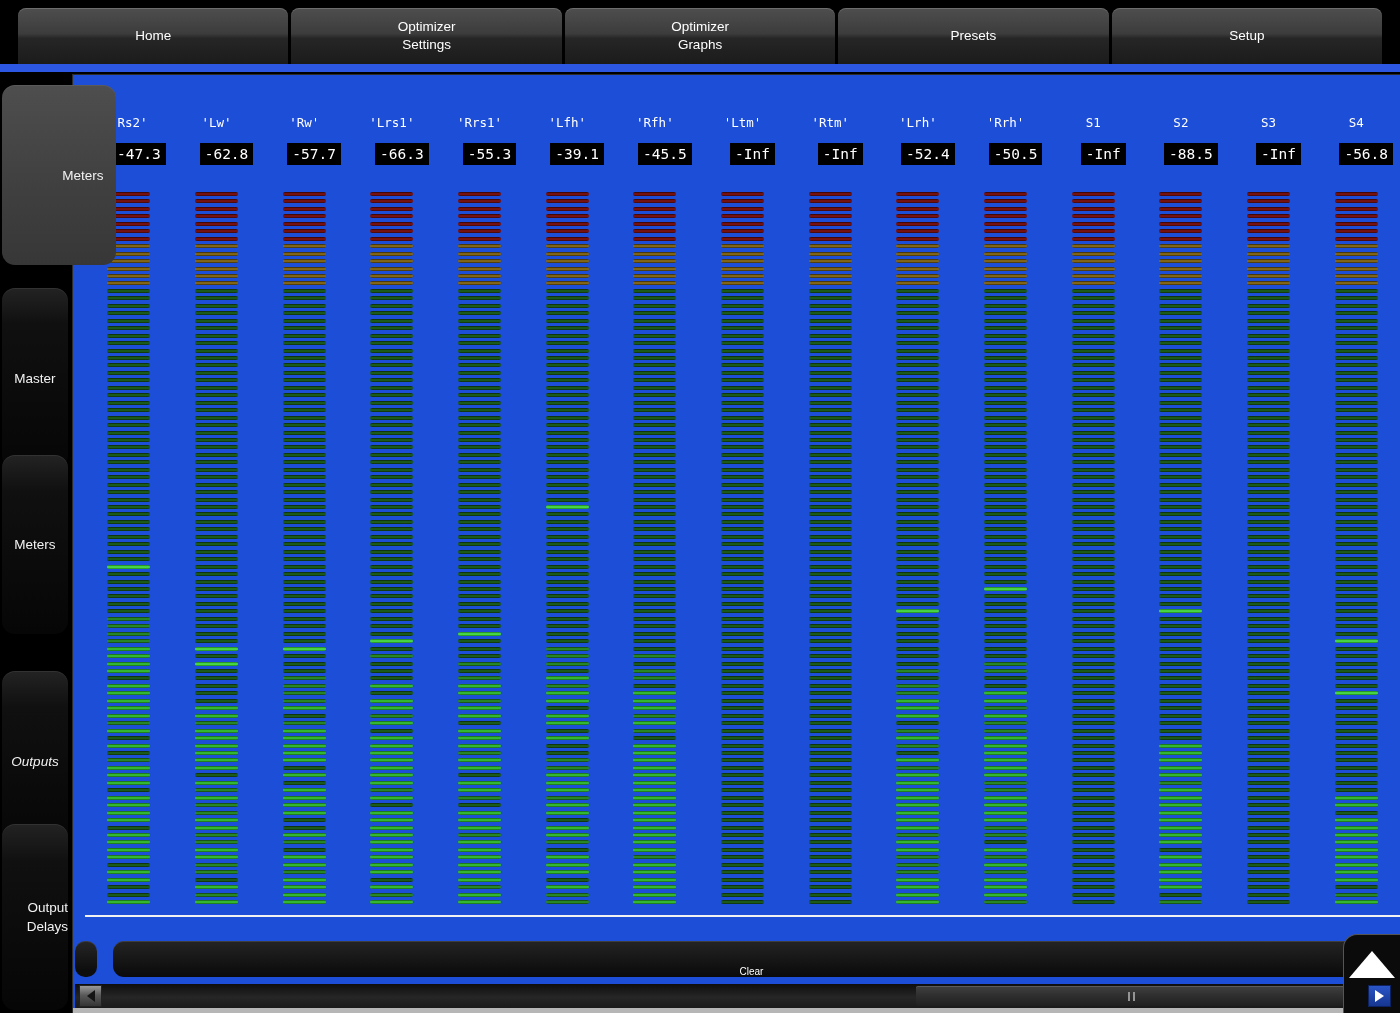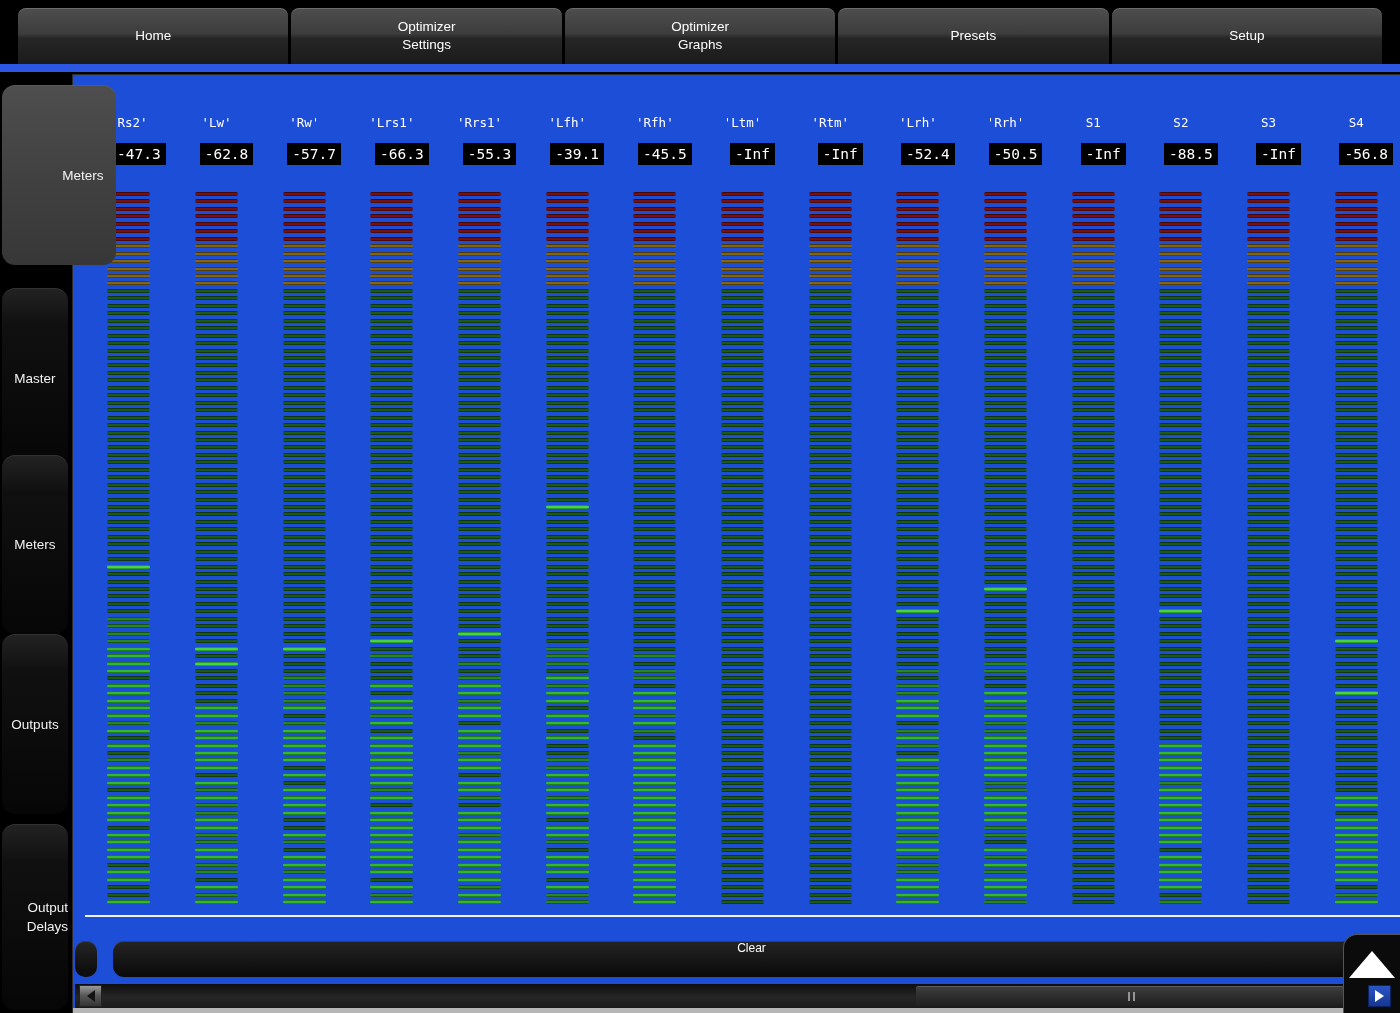--- a/index.html
+++ b/index.html
@@ -45,21 +45,21 @@
   .seg-peak b  {background:linear-gradient(180deg,#1a7a16,var(--meter-green-peak,#55ef55) 50%,#1e8418);}
 
   .separator{position:absolute;left:12px;right:0;top:840px;height:2px;background:var(--separator-white,#f2f2f2);}
 
   
   .footer-stub{position:absolute;left:2px;top:866px;width:22px;height:36px;border-radius:10px;
        background:linear-gradient(180deg,#262626,#0e0e0e 80%);box-shadow:inset 0 1px 0 rgba(255,255,255,.10);}
   .clear-btn{position:absolute;left:40px;right:10px;top:866px;height:36px;border-radius:11px;
        background:linear-gradient(180deg,#242424,#101010 75%,#0a0a0a);
        box-shadow:inset 0 1px 0 rgba(255,255,255,.12);
-       display:flex;align-items:flex-start;justify-content:center;color:#fff;font-size:12px;cursor:pointer;}
+       display:flex;align-items:flex-end;justify-content:center;color:#fff;font-size:10px;cursor:pointer;}
 
   
   .hscroll{position:absolute;left:2px;right:0;top:909px;height:25px;
        background:linear-gradient(180deg,#0e0e0e,#262626 55%,#1a1a1a);border-bottom:1px solid #000;box-sizing:border-box;}
   .scroll-left{position:absolute;left:4px;top:1px;width:23px;height:22px;cursor:pointer;
        background:linear-gradient(180deg,#9a9a9a,#5a5a5a 45%,#343434);border:1px solid #222;box-sizing:border-box;
        display:flex;align-items:center;justify-content:center;}
   .tri-left{width:0;height:0;border-top:6px solid transparent;border-bottom:6px solid transparent;border-right:8px solid #141414;}
   .scroll-thumb{position:absolute;left:841px;width:430px;top:2px;height:20px;border-radius:2px;cursor:grab;
        background:linear-gradient(180deg,#404040,#2e2e2e 50%,#1f1f1f);box-shadow:inset 0 1px 0 rgba(255,255,255,.15);
@@ -107,21 +107,21 @@
 <div id="sidebar">
     <div class="side-btn selected" style="top: 85px; height: 180px;">
       <span>Meters</span>
     </div>
     <div class="side-btn" style="top: 288px; height: 180px;">
       <span>Master</span>
     </div>
     <div class="side-btn" style="top: 455px; height: 179px;">
       <span>Meters</span>
     </div>
-    <div class="side-btn" style="top: 634px; height: 180px;">
+    <div class="side-btn" style="top: 671px; height: 180px; font-style: italic;">
       <span>Outputs</span>
     </div>
     <div class="side-btn" style="top: 824px; height: 186px; align-items: flex-end;">
       <span>Output</span>
       <span>Delays</span>
     </div>
   </div>
 
 <div class="main">
   <div class="channels" id="channels">

